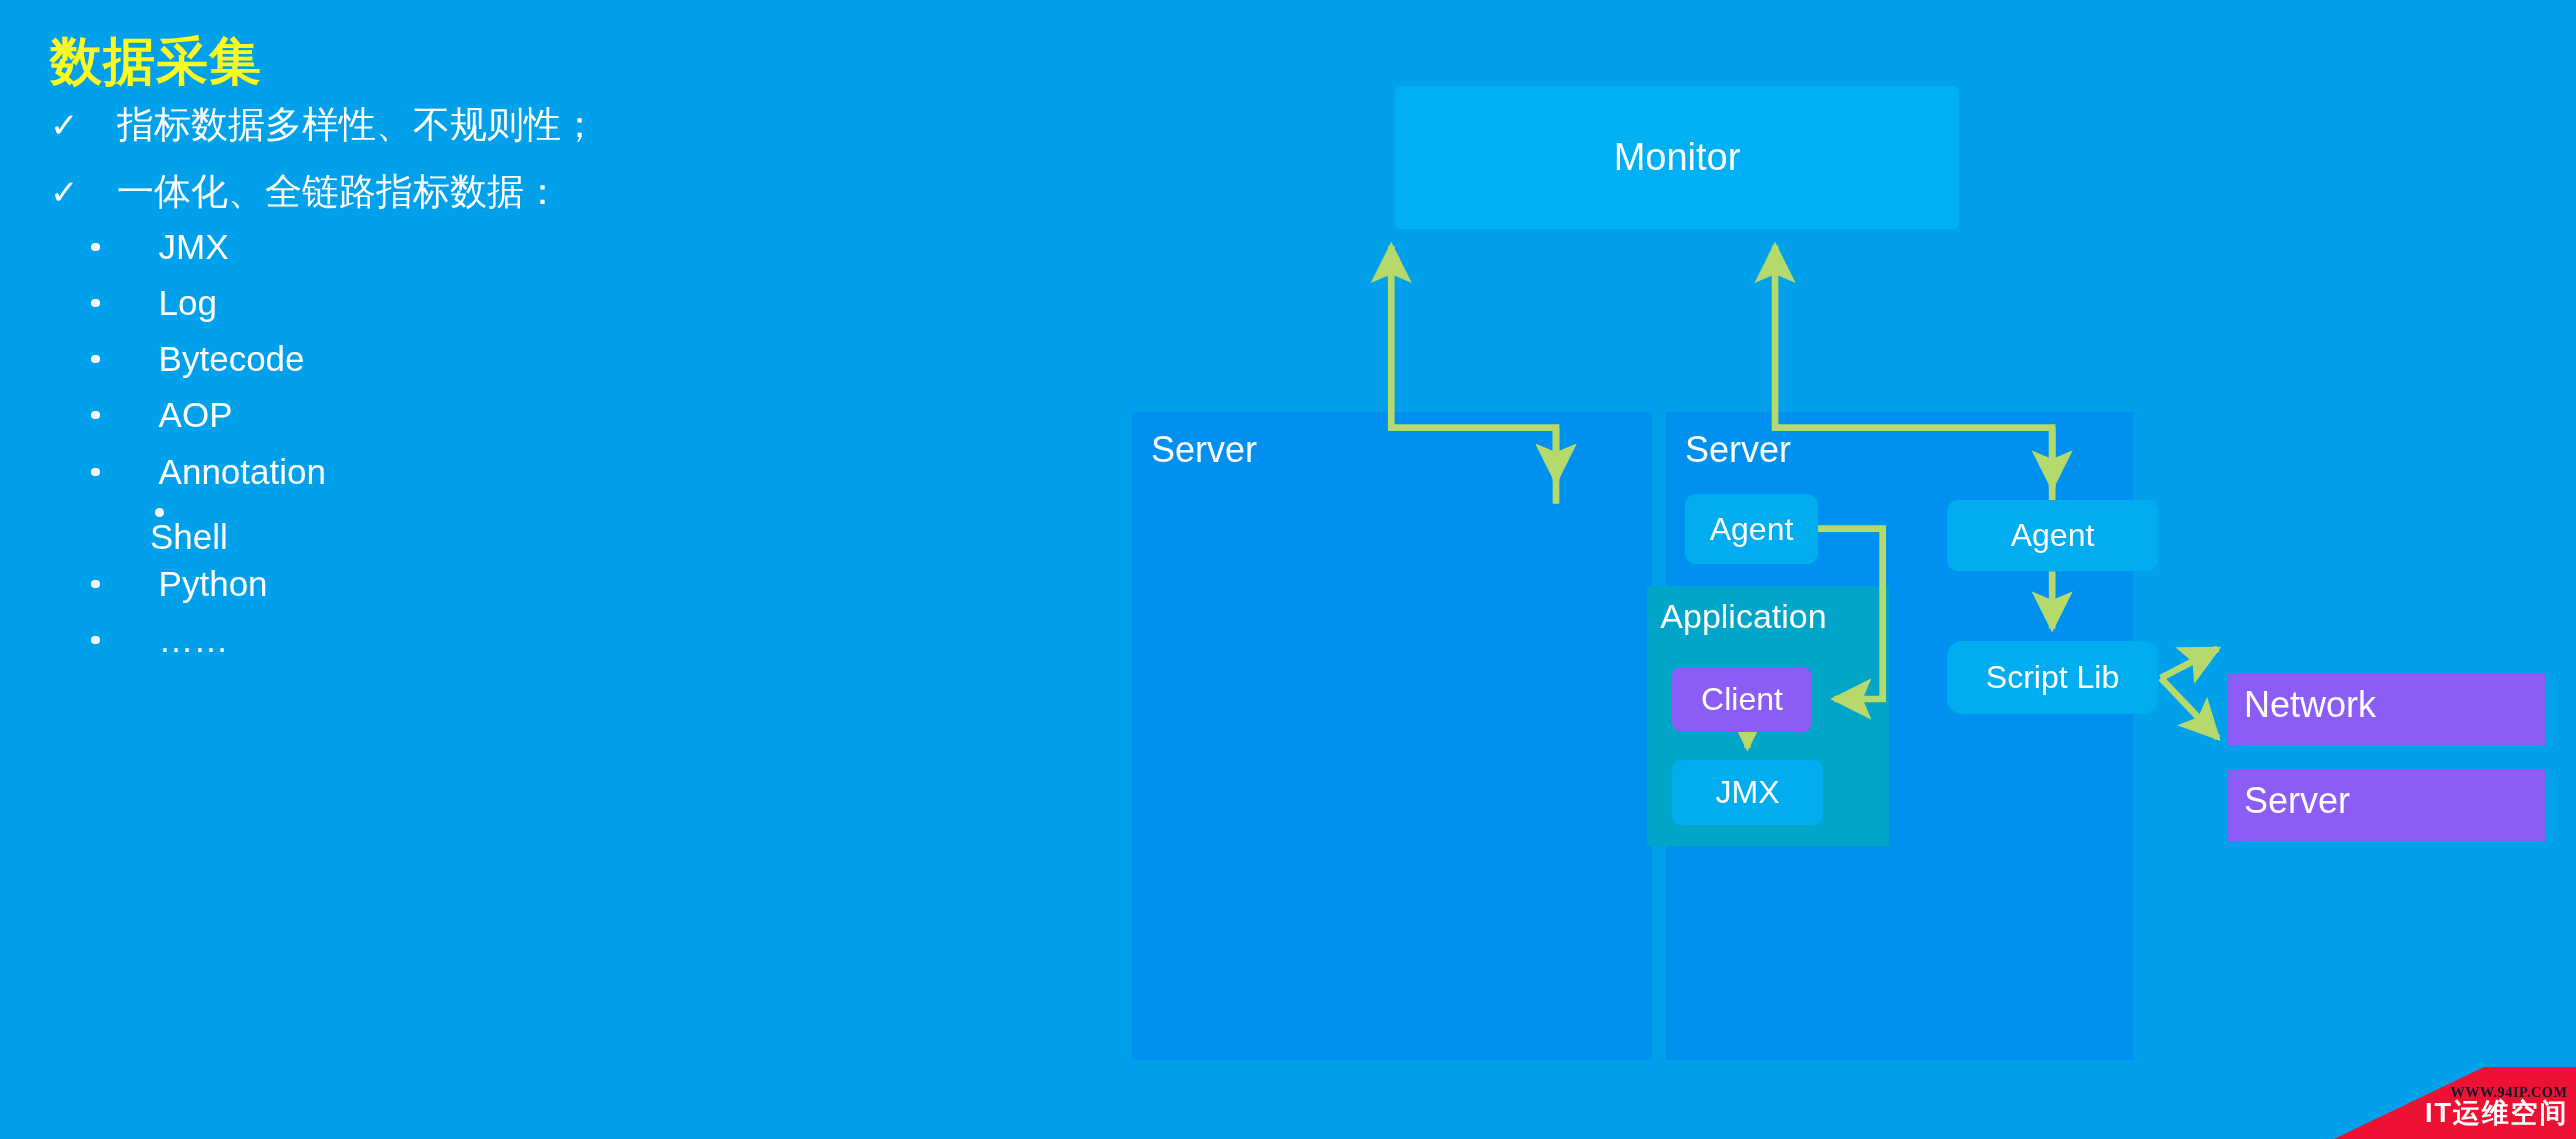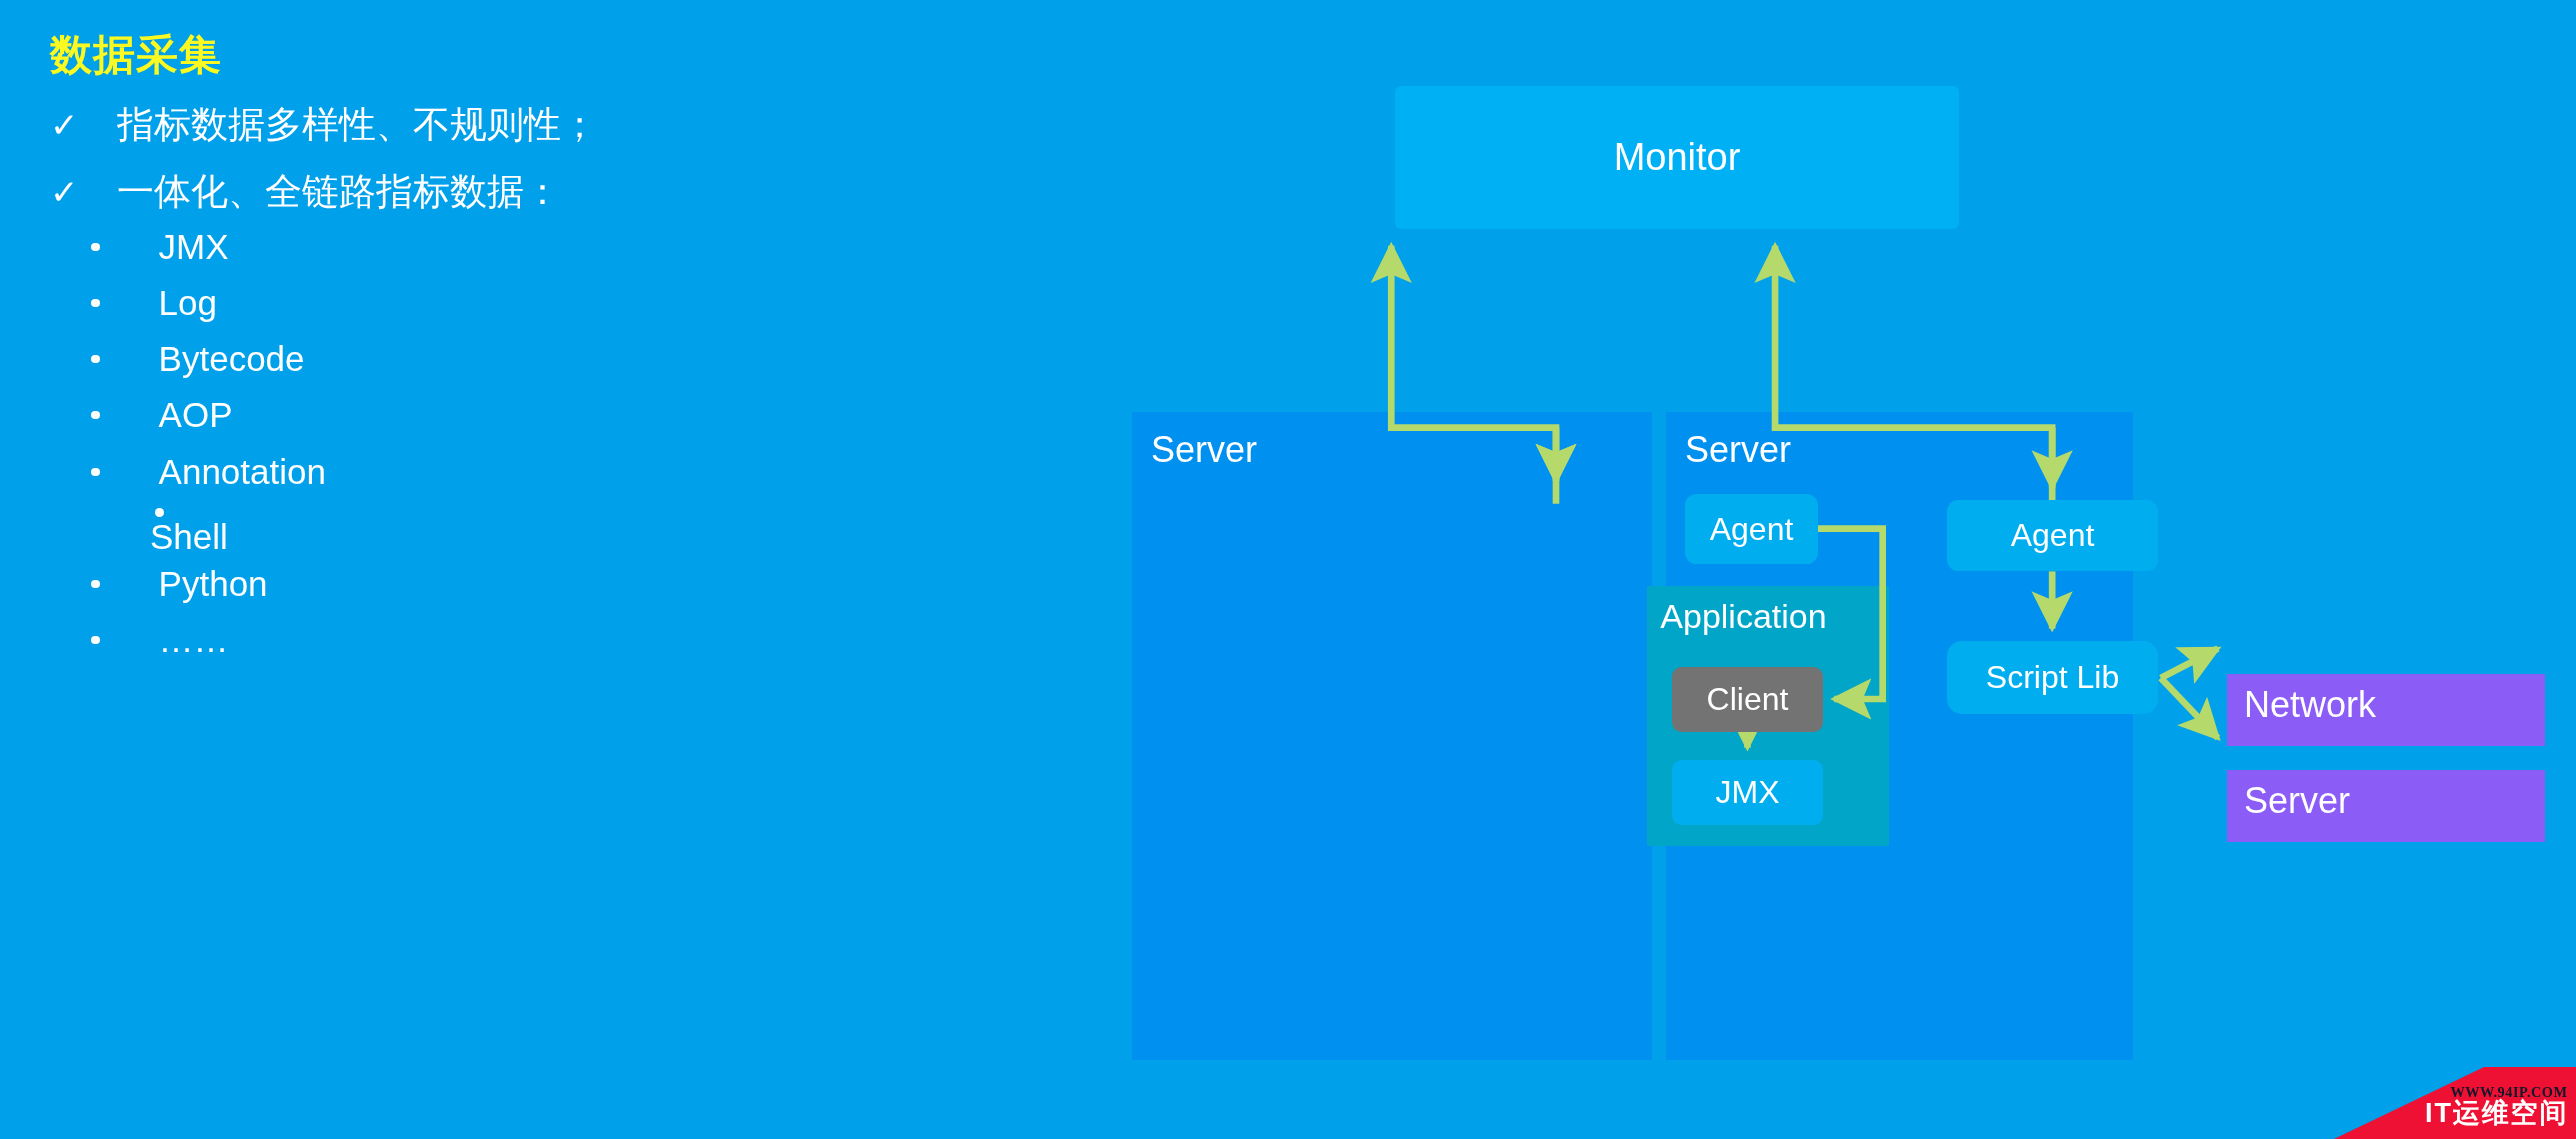--- a/index.html
+++ b/index.html
@@ -21,21 +21,21 @@
   #left-col {
     position: absolute;
     left: 0; top: 0;
     width: 1096px;
     height: 1139px;
   }
   #page-title {
     position: absolute;
     left: 50px;
     top: 27px;
-    font-size: 42px;
+    font-size: 52px;
     font-weight: bold;
     color: #FAFA22;
     letter-spacing: 1px;
     white-space: nowrap;
     text-shadow: 0 0 1px rgba(0,0,0,.08);
   }
   .check-item {
     position: absolute;
     display: flex;
     align-items: center;
@@ -113,22 +113,22 @@
 
   #agent-left-box {
     left: 589px; top: 494px;
     width: 133px; height: 70px;
     background: #00AEF0;
     border-radius: 11.4px;
     font-size: 32px;
   }
   #client-box {
     left: 576px; top: 667px;
-    width: 151px; height: 65px;
-    background: #737373;
+    width: 140px; height: 65px;
+    background: #8b5cf6;
     border-radius: 9.5px;
     font-size: 32px;
   }
   #jmx-box {
     left: 576px; top: 760px;
     width: 151px; height: 65px;
     background: #00AEF0;
     border-radius: 9.5px;
     font-size: 32px;
   }

